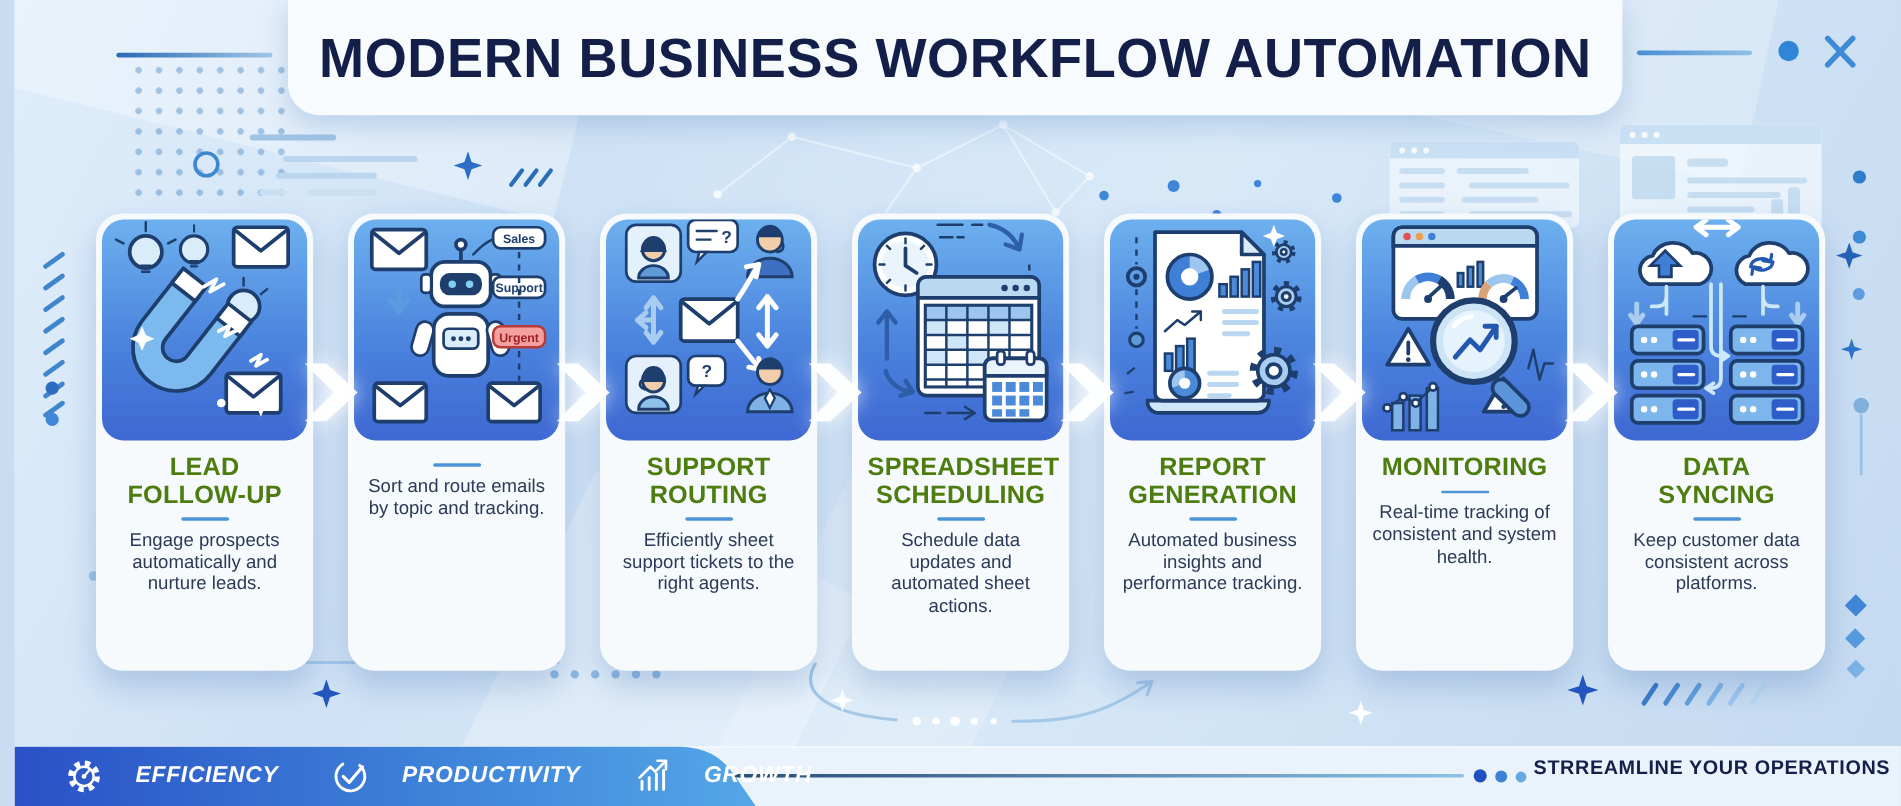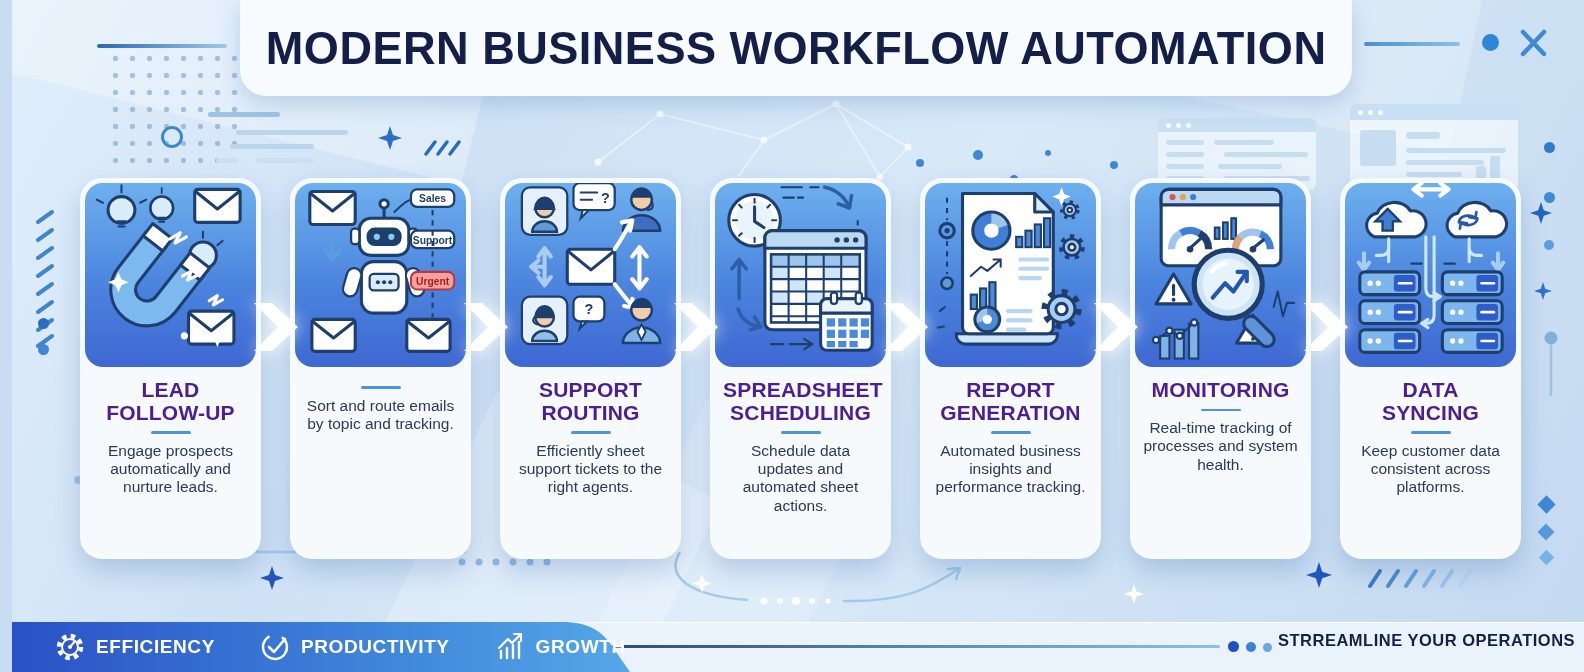--- a/index.html
+++ b/index.html
@@ -17,40 +17,40 @@
   .list-panel{position:absolute;left:196px;top:112px;width:150px;height:64px;}
   .list-panel i{position:absolute;display:block;height:5px;border-radius:3px;background:#b9d6ee;}
   .decor-line{position:absolute;height:4px;border-radius:2px;}
   .win{position:absolute;border-radius:6px;background:rgba(248,252,255,.72);overflow:hidden;}
   .win .hd{height:14px;background:rgba(198,222,243,.95);display:flex;align-items:center;gap:5px;padding-left:8px;}
   .win .hd i{width:5px;height:5px;border-radius:50%;background:rgba(255,255,255,.95);display:block;}
   .win b{position:absolute;display:block;background:#c6ddf1;border-radius:3px;}
   .footer-strip{position:absolute;left:0;top:622px;width:1584px;height:50px;background:#eaf3fb;border-top:1px solid rgba(255,255,255,.85);z-index:8;}
   .banner-svg{position:absolute;left:0;top:622px;z-index:9;}
   .footer-badges{position:absolute;left:42px;top:622px;height:50px;display:flex;align-items:center;gap:44px;z-index:10;}
-  .badge{display:flex;align-items:center;gap:10px;}
+  .badge{display:flex;align-items:center;gap:27px;font-style:italic;}
   .badge span{color:#fff;font-weight:bold;font-size:19px;letter-spacing:.6px;}
   .footer-line{position:absolute;left:600px;top:645px;width:608px;height:3px;border-radius:2px;
     background:linear-gradient(90deg,#274e78,#8fc0e4);z-index:9;}
   .fdot{position:absolute;border-radius:50%;z-index:9;}
   .footer-tagline{position:absolute;left:1266px;top:631px;font-size:16.5px;font-weight:bold;letter-spacing:.5px;color:#14204a;z-index:10;white-space:nowrap;}
   
   .title-bar{position:absolute;left:228px;top:0;width:1112px;height:96px;background:#f7fbfe;
     border-radius:0 0 26px 26px;box-shadow:0 8px 22px rgba(80,130,190,.28);z-index:7;
     display:flex;align-items:center;justify-content:center;}
   .main-title{font-size:46px;font-weight:800;color:#131f49;letter-spacing:.5px;transform:scaleX(.98);white-space:nowrap;}
   
   .cards-row{position:absolute;left:68px;top:178px;display:flex;gap:29px;z-index:4;}
   .card{width:181px;height:381px;background:#f6fafd;border-radius:22px;
     box-shadow:0 12px 26px rgba(30,80,160,.22);padding:5px 5px 0;box-sizing:border-box;}
   .icon-area{height:184px;border-radius:18px;background:linear-gradient(180deg,#6db0ee 0%,#4a82dd 58%,#3e68d2 100%);
     display:flex;align-items:center;justify-content:center;overflow:hidden;}
   .icon-area svg{width:158px;height:196px;}
   .card-body{padding:12px 8px 0;text-align:center;}
-  .card-title{margin:0;font-size:21px;line-height:1.08;font-weight:800;color:#4c1d95;letter-spacing:.2px;}
+  .card-title{margin:0;font-size:21px;line-height:1.08;font-weight:800;color:#4d7c0f;letter-spacing:.2px;}
   .divider{width:40px;height:2.5px;background:#4f94d8;border-radius:2px;margin:7px auto 8px;}
   .card-desc{margin:0;font-size:15.5px;line-height:1.18;color:#2c3a57;font-weight:500;}
   .gap-arrow{position:absolute;z-index:6;filter:drop-shadow(0 0 9px rgba(255,255,255,.95));}
   
   .st{stroke:#1e3f6e;stroke-width:3;stroke-linecap:round;stroke-linejoin:round;fill:none;}
   .st2{stroke:#1e3f6e;stroke-width:2;stroke-linecap:round;stroke-linejoin:round;fill:none;}
   .stf{stroke:#1e3f6e;stroke-width:3;stroke-linecap:round;stroke-linejoin:round;}
   .stf2{stroke:#1e3f6e;stroke-width:2.2;stroke-linecap:round;stroke-linejoin:round;}
   .fw{fill:#fff;} .fl{fill:#d9ecfa;}
   .dsh{stroke:#1e3f6e;stroke-width:2;stroke-dasharray:5 5;fill:none;}
@@ -575,21 +575,21 @@
             <path d="M-15,13 L-3,-1 L5,7 L18,-12" stroke="#2457b0" stroke-width="4" fill="none" stroke-linecap="round" stroke-linejoin="round"></path>
             <path d="M18,-12 h-9 M18,-12 v9" stroke="#2457b0" stroke-width="4" stroke-linecap="round"></path>
             <path d="M-16,-12 a20,20 0 0 1 14,-8" stroke="#fff" stroke-width="4" fill="none" stroke-linecap="round"></path>
           </g>
           <path class="st2" d="M126,126 l4,-15 5,24 4,-13 h7"></path>
         </svg>
       </div>
       <div class="card-body">
         <h2 class="card-title">MONITORING</h2>
         <div class="divider"></div>
-        <p class="card-desc">Real-time tracking of processes and system health.</p>
+        <p class="card-desc">Real-time tracking of consistent and system health.</p>
       </div>
     </div>
 
     <div class="card">
       <div class="icon-area">
         <svg viewBox="0 0 150 190">
           <path class="aw" d="M58,12 h34 M58,12 l8,-6 M58,12 l8,6 M92,12 l-8,-6 M92,12 l-8,6"></path>
           <g transform="translate(6,22)">
             <path class="stf fw" d="M14,36 a12,12 0 0 1 3,-23 a17,14 0 0 1 32,-2 a12,12 0 0 1 5,25 Z"></path>
             <path d="M22,30 v-9 h-7 l12,-12 12,12 h-7 v9 Z" fill="#3f7fd6" stroke="#1e3f6e" stroke-width="2.2"></path>

